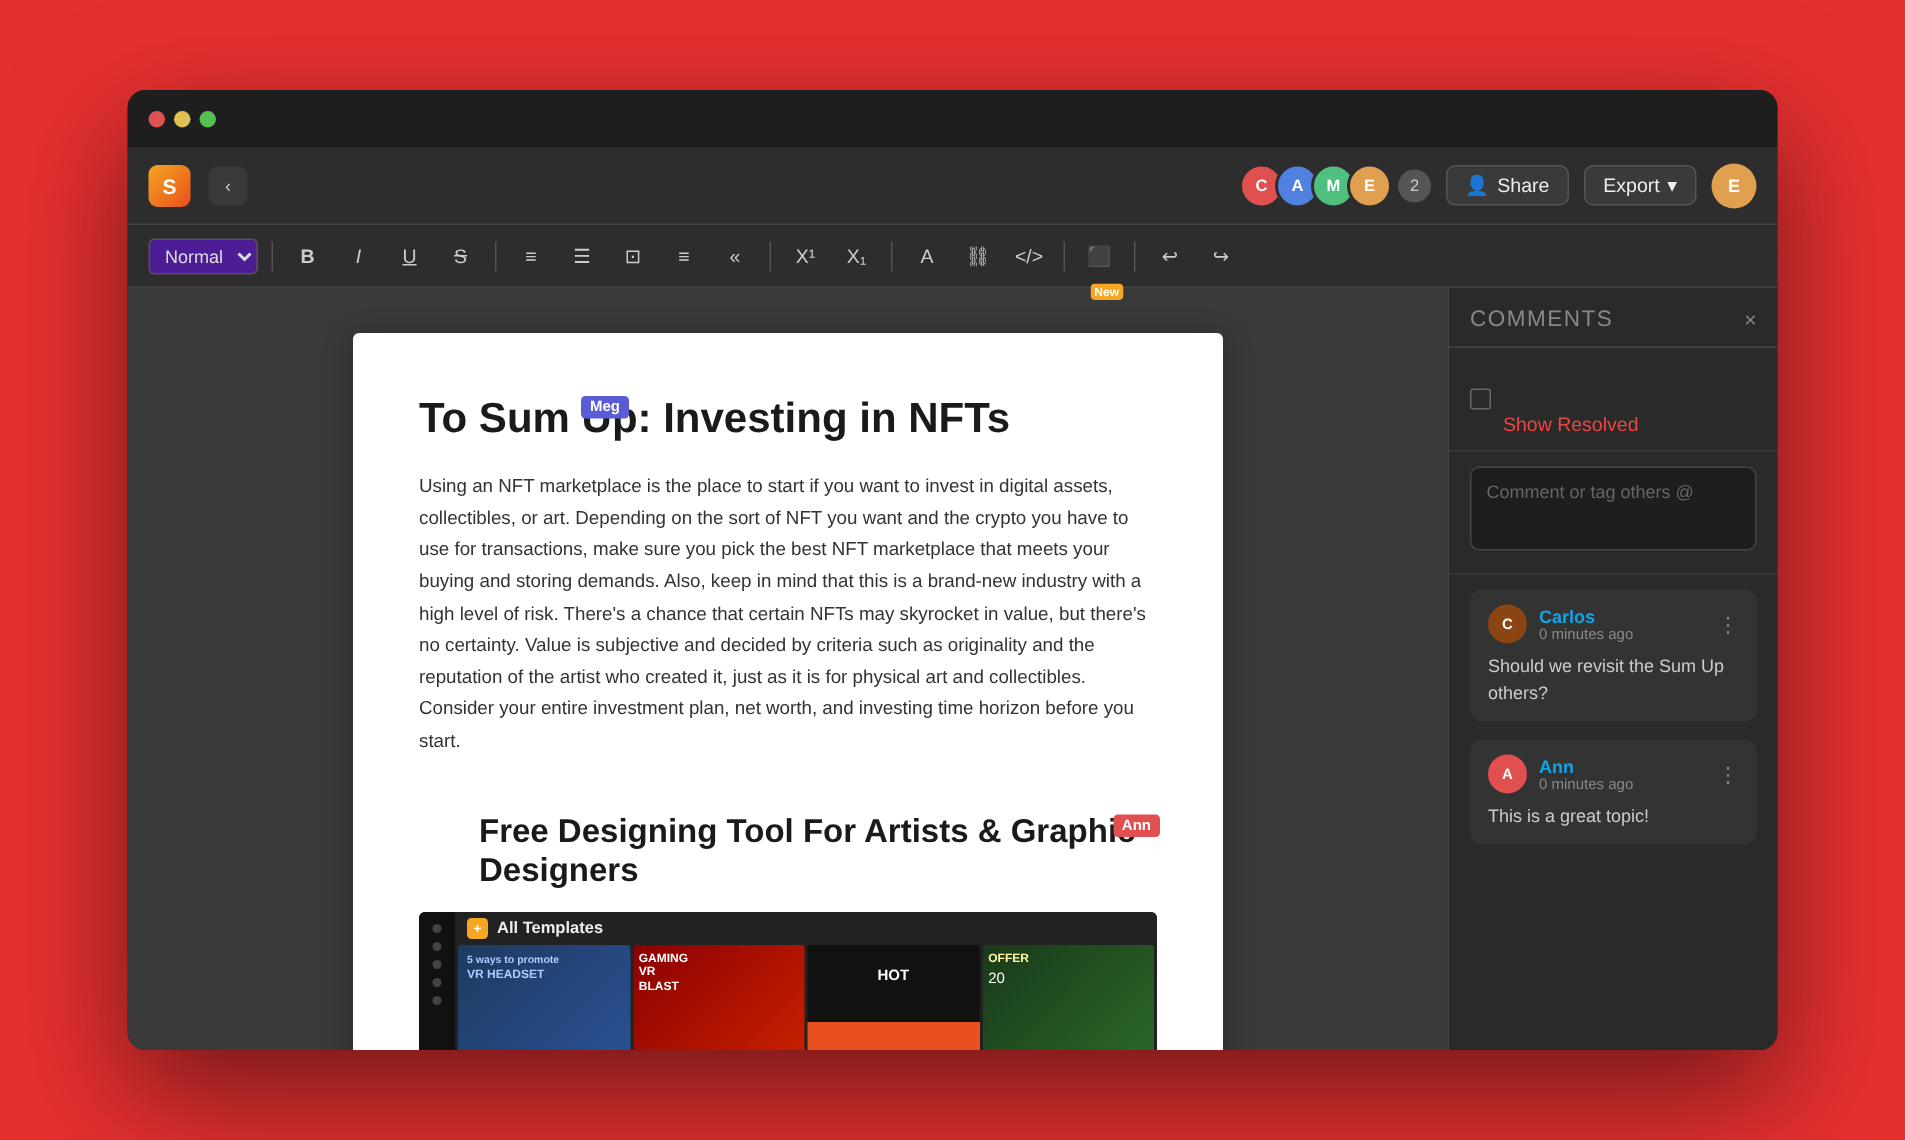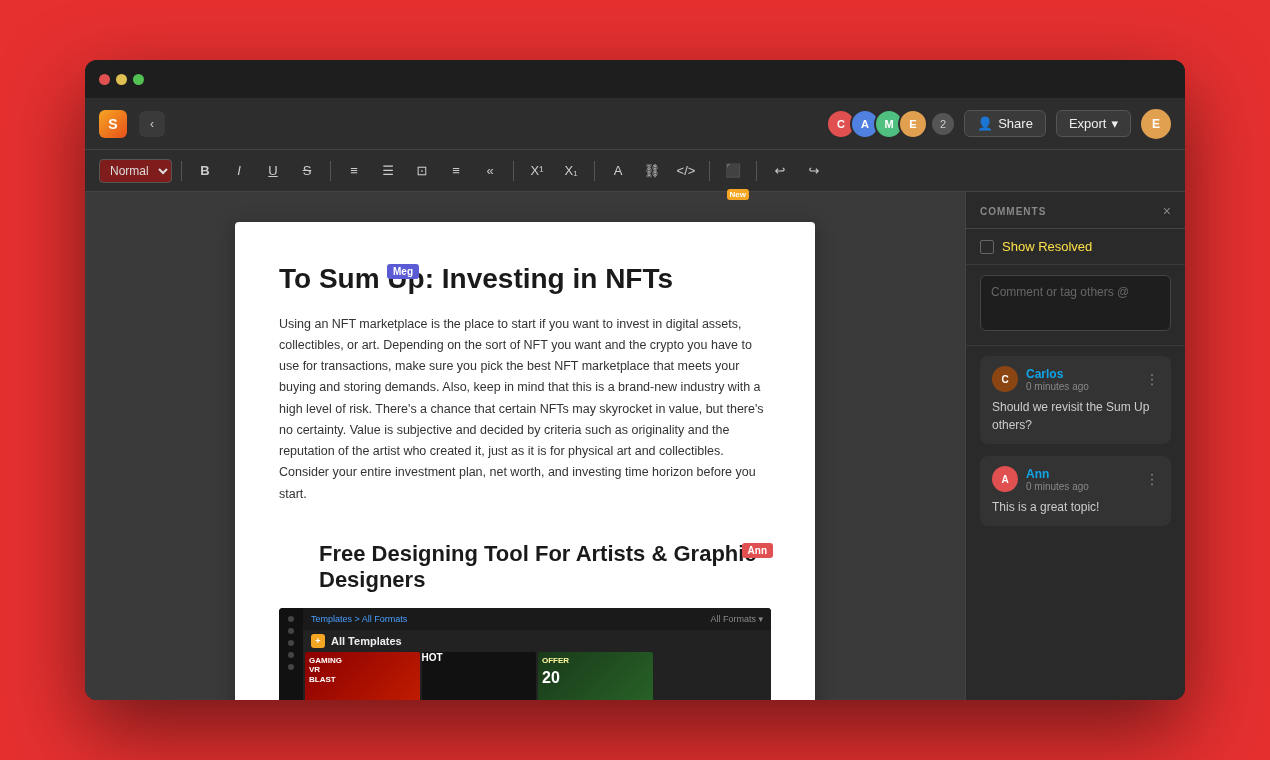--- a/index.html
+++ b/index.html
@@ -139,21 +139,21 @@
       background: #2d2d2d;
       height: 42px;
       display: flex;
       align-items: center;
       padding: 0 14px;
       gap: 6px;
       border-bottom: 1px solid #444;
       flex-shrink: 0;
     }
     .format-select {
-      background: #7f1d1d;
+      background: #4c1d95;
       border: 1px solid #555;
       color: #ddd;
       border-radius: 4px;
       padding: 3px 6px;
       font-size: 12px;
     }
     .format-btn {
       width: 28px; height: 28px;
       background: transparent;
       border: none;
@@ -324,22 +324,22 @@
 
     .comments-header {
       padding: 12px 14px 10px;
       display: flex;
       align-items: center;
       justify-content: space-between;
       border-bottom: 1px solid #444;
     }
 
     .comments-title {
-      font-size: 10px;
-      font-weight: 700;
+      font-size: 15px;
+      font-weight: 400;
       color: #888;
       letter-spacing: 1px;
       text-transform: uppercase;
       text-align: right;
     }
 
     .close-btn {
       color: #888;
       cursor: pointer;
       font-size: 14px;
@@ -358,21 +358,22 @@
       width: 14px; height: 14px;
       border: 1.5px solid #666;
       border-radius: 2px;
       background: transparent;
       cursor: pointer;
       flex-shrink: 0;
     }
 
     .show-resolved-label {
       font-size: 13px;
-      color: #fde047;
+      color: #ef4444;
+      margin-top: 33px;
     }
 
     .comment-input-area {
       padding: 10px 14px;
       border-bottom: 1px solid #3a3a3a;
     }
 
     .comment-input {
       width: 100%;
       background: #1e1e1e;
@@ -576,38 +577,37 @@
         <div class="doc-image">
           <div class="doc-image-inner">
             <div class="img-sidebar">
               <div class="img-sidebar-dot"></div>
               <div class="img-sidebar-dot"></div>
               <div class="img-sidebar-dot"></div>
               <div class="img-sidebar-dot"></div>
               <div class="img-sidebar-dot"></div>
             </div>
             <div class="img-main">
-              <div class="img-header-bar">
-                <span style="color:#4a9eff; font-size:9px;">Templates &gt; All Formats</span>
-                <span style="margin-left:auto; font-size:9px; color:#888;">All Formats ▾</span>
-              </div>
               <div style="padding:4px 8px 2px; font-size:11px; font-weight:bold; color:#eee; display:flex; align-items:center; gap:6px;">
                 <span style="background:#f5a623; color:white; border-radius:3px; width:14px; height:14px; display:inline-flex; align-items:center; justify-content:center; font-size:9px;">+</span>
                 <span>All Templates</span>
               </div>
               <div class="img-grid">
+                <div class="img-tile tile-1">
+                  <div style="padding:6px; font-size:7px; color:#aaccff; font-weight:bold; line-height:1.3;">5 ways to promote<br><span style="font-size:8px;">VR HEADSET</span></div>
+                </div>
                 <div class="img-tile tile-2">
                   <div style="padding:4px; font-size:8px; color:white; font-weight:bold; line-height:1.2;">GAMING<br>VR<br>BLAST</div>
                 </div>
                 <div class="img-tile" style="background:linear-gradient(to bottom, #111 60%, #e85020 60%);">
-                  <div style="padding:0; font-size:10px; color:white; font-weight:900;">HOT</div>
+                  <div style="padding:15px; font-size:10px; color:white; font-weight:900;text-align:center;">HOT</div>
                 </div>
                 <div class="img-tile" style="background:linear-gradient(135deg, #1a3a1a, #2a6a2a);">
                   <div style="padding:4px; font-size:8px; color:#fffaa0; font-weight:bold;">OFFER</div>
-                  <div style="font-size:16px; font-weight:700; color:white; padding:0 4px;">20</div>
+                  <div style="font-size:10px; font-weight:400; color:white; padding:0 4px;">20</div>
                 </div>
 
               </div>
             </div>
           </div>
         </div>
 
         
         
 

